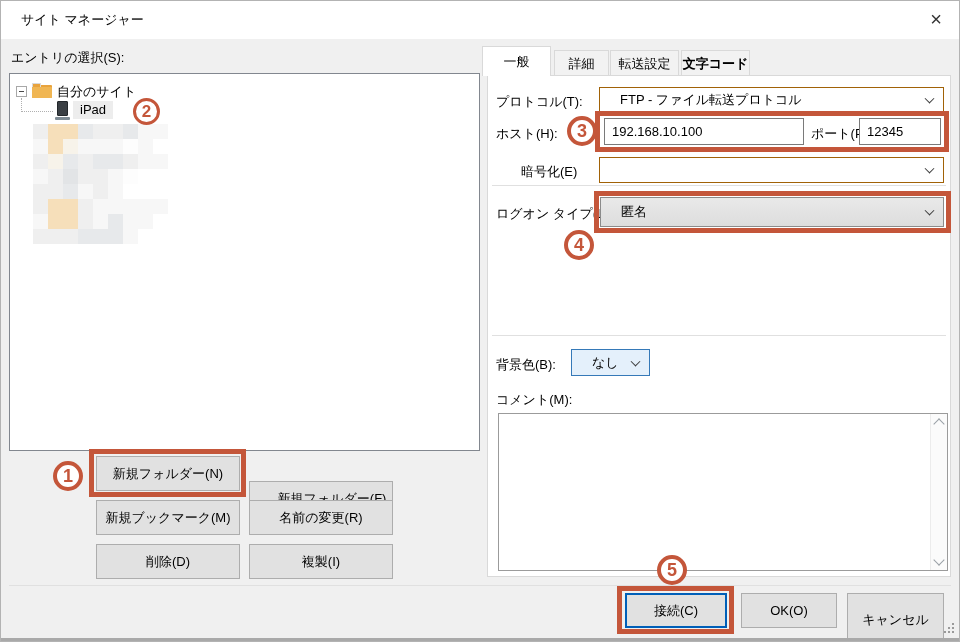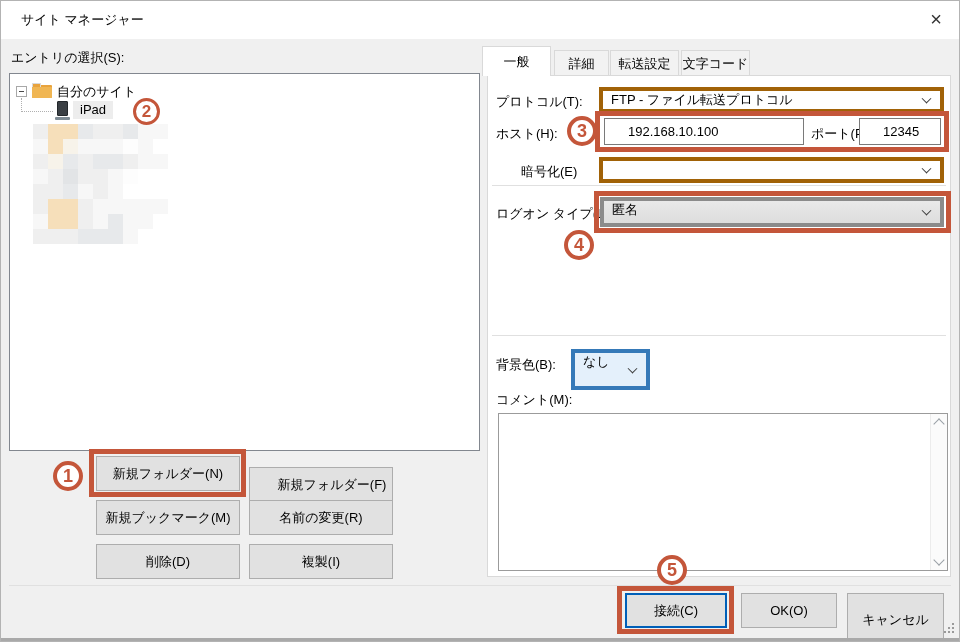--- a/index.html
+++ b/index.html
@@ -32,52 +32,52 @@
   .server-icon .screen { position:absolute; left:2px; top:0; width:11px; height:15px; background:#3a3f44; border:1px solid #23272b; border-radius:1px; }
   .server-icon .foot { position:absolute; left:0; top:16px; width:15px; height:3px; background:#7e8b94; border-radius:1px; }
   #site-label { position:absolute; left:63px; top:27px; background:#ededed; padding:1px 7px 2px 7px; }
   #mosaic { position:absolute; left:23px; top:50px; }
   .mrow { display:flex; height:15px; }
   .mcell { width:15px; height:15px; }
   
   .wbtn { position:absolute; display:flex; align-items:center; justify-content:center;
           background:#e1e1e1; border:1px solid #adadad; font-size:13px; cursor:pointer; }
   #btn-new-site { left:95px; top:455px; width:144px; height:35px; }
-  #btn-new-folder { left:248px; top:466px; width:144px; height:35px;padding-left:22px; }
+  #btn-new-folder { left:248px; top:480px; width:144px; height:35px;padding-left:22px; }
   #btn-new-bookmark { left:95px; top:499px; width:144px; height:35px; }
   #btn-rename { left:248px; top:499px; width:144px; height:35px; }
   #btn-delete { left:95px; top:543px; width:144px; height:35px; }
   #btn-duplicate { left:248px; top:543px; width:144px; height:35px; }
   
   .tab { position:absolute; display:flex; align-items:center; justify-content:center;
          border:1px solid #d9d9d9; border-bottom:none; cursor:pointer; }
   #tab-general { left:481px; top:45px; width:69px; height:30px; background:#fff; z-index:3; }
   #tab-advanced { left:553px; top:49px; width:55px; height:26px; background:#f2f2f2; }
   #tab-transfer { left:609px; top:49px; width:69px; height:26px; background:#f2f2f2; }
-  #tab-charset { left:680px; top:49px; width:69px; height:26px; background:#f2f2f2; }
+  #tab-charset { left:680px; top:49px; width:69px; height:26px; background:#f2f2f2;font-weight:bold; }
   #tab-page { position:absolute; left:486px; top:74px; width:464px; height:502px;
               background:#fff; border:1px solid #d9d9d9; z-index:1; }
   .flabel { position:absolute; z-index:2; }
   #protocol-label { left:495px; top:92px; }
   #host-label { left:495px; top:124px; }
   #port-label { left:810px; top:124px; z-index:6; }
   #encryption-label { left:520px; top:162px; }
   #logon-label { left:495px; top:204px; }
   #bgcolor-label { left:495px; top:355px; }
   #comment-label { left:495px; top:390px; }
-  .select { position:absolute; display:flex; padding:0 24px 0 8px;
-            background:#fff; border:4px solid #a16207; cursor:pointer; z-index:2; }
+  .select { position:absolute; display:flex; align-items:center; padding:0 24px 0 20px;
+            background:#fff; border:1px solid #a16207; cursor:pointer; z-index:2; }
   .select .chev { position:absolute; right:10px; top:50%; width:7px; height:7px;
                   border-right:1.4px solid #3c3c3c; border-bottom:1.4px solid #3c3c3c;
                   transform:translateY(-70%) rotate(45deg); }
   #protocol-select { left:598px; top:86px; width:345px; height:26px; }
   #encryption-select { left:598px; top:156px; width:345px; height:26px; }
   #logon-select { left:599px; top:196px; width:344px; height:30px; background:linear-gradient(#e9e9e9,#dddddd); border-color:#8b8b8b; z-index:6; }
-  #bgcolor-select { left:570px; top:348px; width:79px; height:41px; background:#e4f0fb; border-color:#3579b8; }
-  .tinput { position:absolute; display:flex; align-items:center; padding-left:23px;
+  #bgcolor-select { left:570px; top:348px; width:79px; height:27px; background:#e4f0fb; border-color:#3579b8; }
+  .tinput { position:absolute; display:flex; align-items:center; padding-left:7px;
             background:#fff; border:1px solid #7a7a7a; z-index:6; }
   #host-input { left:603px; top:117px; width:200px; height:27px; }
   #port-input { left:858px; top:117px; width:82px; height:27px; }
   .sep { position:absolute; height:1px; background:#e0e0e0; z-index:2; }
   #sep1 { left:491px; top:184px; width:454px; }
   #sep2 { left:491px; top:334px; width:454px; }
   #comment-box { position:absolute; left:497px; top:412px; width:450px; height:158px;
                  background:#fff; border:1px solid #9b9b9b; z-index:2; }
   #comment-scrollbar { position:absolute; right:0; top:0; width:17px; height:100%;
                        background:#fbfbfb; border-left:1px solid #ececec; }

